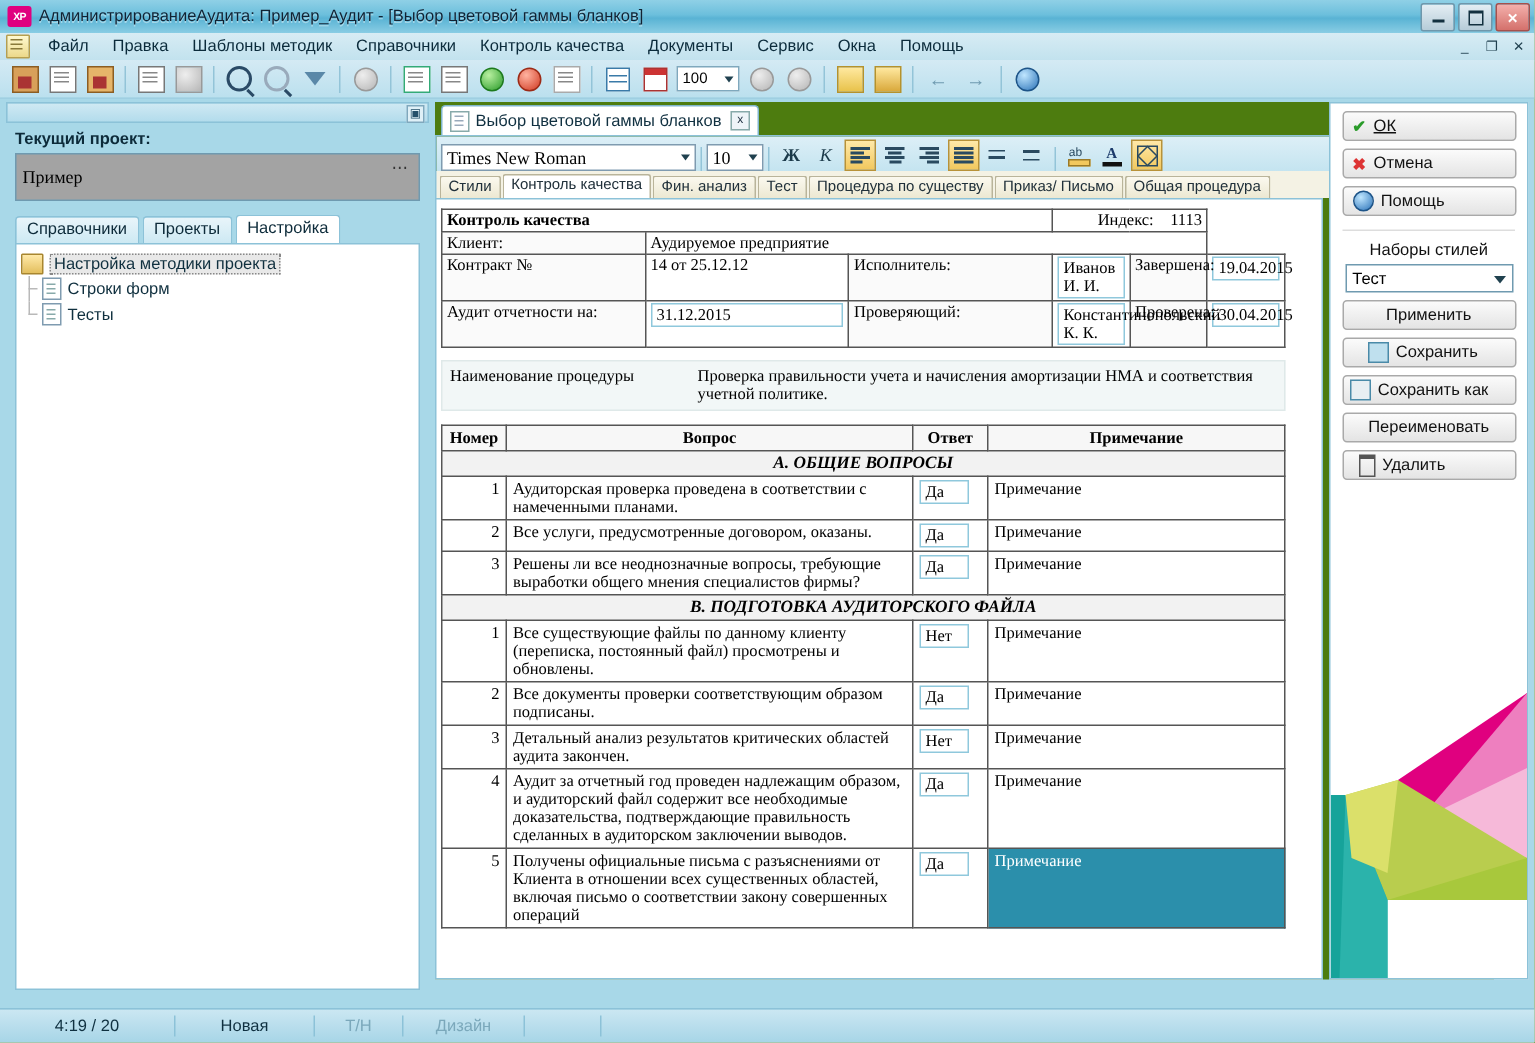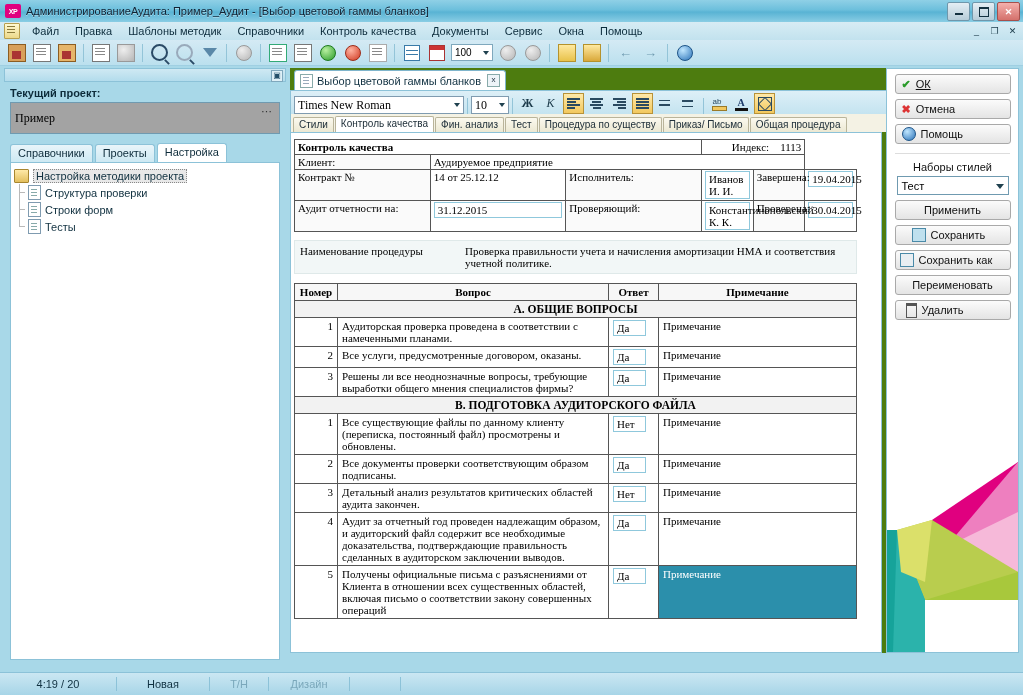--- a/index.html
+++ b/index.html
@@ -237,21 +237,21 @@
   .q-table { border-collapse: collapse; width: 563px; table-layout: fixed; margin-top:9px;}
   .q-table th {
     border:1px solid #555; background:#f7f7f7; font-size:11px; font-weight:bold;
     padding:2px; font-family:"Liberation Serif", serif;
   }
   .q-table td {
     border:1px solid #555; font-size:11px; padding:2px 4px; vertical-align:top;
     font-family:"Liberation Serif", serif;
   }
   .q-section td {
-    background:#f2f2f2; text-align:center; font-weight:bold; font-size:11.5px; padding:2px;
+    background:#f2f2f2; text-align:center; font-weight:bold; font-size:11.5px; padding:2px;font-style:italic;
   }
   .q-num { text-align:right; width:38px; }
   .q-ans { width:45px; }
   .q-ans .field { display:inline-block; min-width:33px; }
   .q-note { width:193px; }
   .sel-note { background:#2b8fab; color:#fff; }
 
   
   .rightpanel {
     position: absolute; left: 886px; top: 68px; width: 133px; height: 585px;
@@ -425,24 +425,20 @@
     </div>
     <div class="lp-tabs">
       <div class="lp-tab">Справочники</div>
       <div class="lp-tab">Проекты</div>
       <div class="lp-tab active">Настройка</div>
     </div>
     <div class="lp-tree">
       <div class="tree-row">
         <span class="tree-icon-folder"></span>
         <span class="tree-sel">Настройка методики проекта</span>
-      </div>
-      <div class="tree-row child">
-        <span class="tree-icon-doc"></span>
-        <span>Структура проверки</span>
       </div>
       <div class="tree-row child">
         <span class="tree-icon-doc"></span>
         <span>Строки форм</span>
       </div>
       <div class="tree-row child last">
         <span class="tree-icon-doc"></span>
         <span>Тесты</span>
       </div>
     </div>

